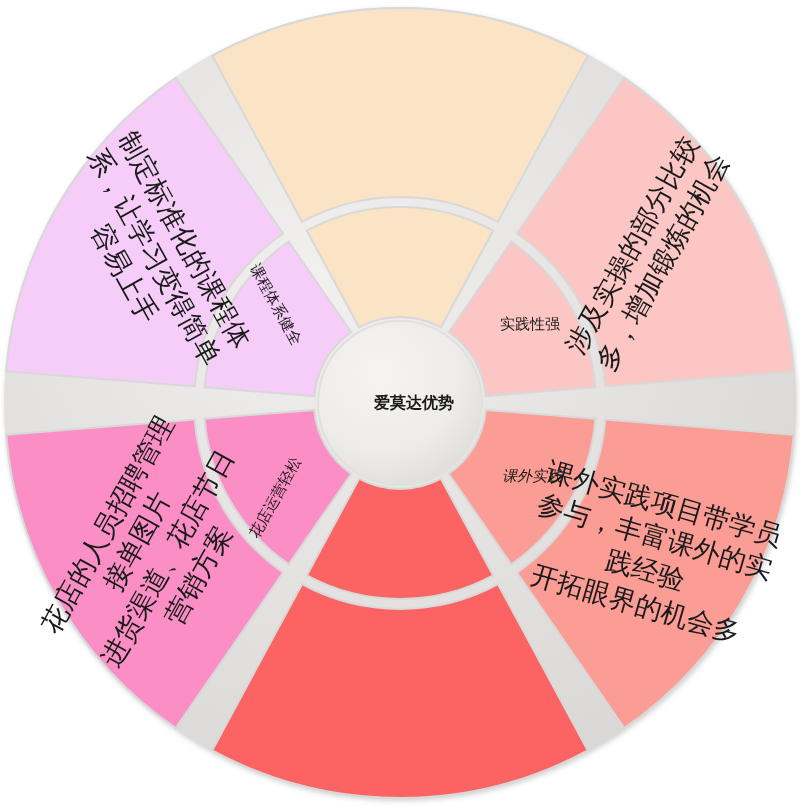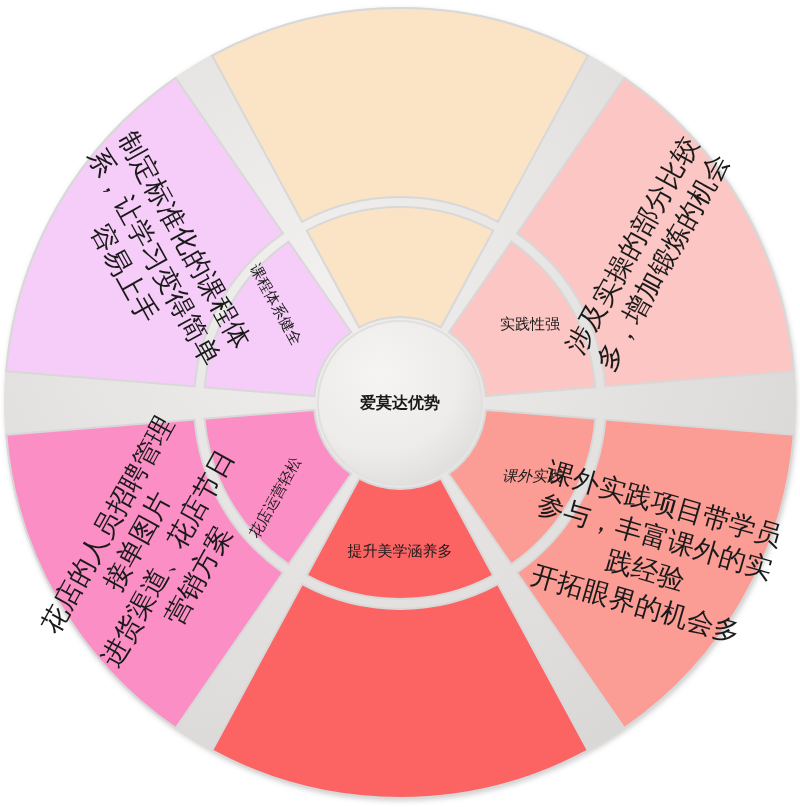--- a/index.html
+++ b/index.html
@@ -50,36 +50,33 @@
         <path d="M 587.87 750.46 A 395 395 0 0 1 212.13 750.46 L 302.02 584.21 A 206 206 0 0 0 497.98 584.21 Z" fill="#fc6464" class="seg"></path>
         <path d="M 595.37 418.72 A 196 196 0 0 1 511.30 564.33 L 448.83 473.79 A 86 86 0 0 0 485.72 409.90 Z" fill="#fb9c95" class="seg"></path>
         <path d="M 793.73 434.68 A 395 395 0 0 1 624.30 728.14 L 516.98 572.57 A 206 206 0 0 0 605.34 419.52 Z" fill="#fb9c95" class="seg"></path>
         <path d="M 511.30 241.67 A 196 196 0 0 1 595.37 387.28 L 485.72 396.10 A 86 86 0 0 0 448.83 332.21 Z" fill="#fbc6c3" class="seg"></path>
         <path d="M 624.30 77.86 A 395 395 0 0 1 793.73 371.32 L 605.34 386.48 A 206 206 0 0 0 516.98 233.43 Z" fill="#fbc6c3" class="seg"></path>
       </g>
 
     <circle cx="400" cy="403" r="82" fill="url(#hubGrad)" stroke="#e2e0de" stroke-width="2"></circle>
   </svg>
 
-  <div class="box" style="left:318px;top:383px;width:164px;height:40px;">
+  <div class="box" style="left:332px;top:383px;width:164px;height:40px;">
     <span class="lbl center-lbl">爱莫达优势</span>
   </div>
 
 
   <div class="box" style="left:195px;top:290px;width:160px;height:30px;transform:rotate(61deg);">
     <span class="lbl inner-lbl">课程体系健全</span>
   </div>
 
   <div class="box" style="left:196px;top:483px;width:160px;height:30px;transform:rotate(-61deg);">
     <span class="lbl inner-lbl">花店运营轻松</span>
   </div>
 
-  <div class="box" style="left:315px;top:537px;width:170px;height:30px;">
-    <span class="lbl inner-lbl">提升美学涵养多</span>
-  </div>
 
   <div class="box" style="left:452px;top:462px;width:160px;height:30px;font-style:italic;">
     <span class="lbl inner-lbl">课外实践</span>
   </div>
 
   <div class="box" style="left:450px;top:310px;width:160px;height:30px;">
     <span class="lbl inner-lbl">实践性强</span>
   </div>
 
 

